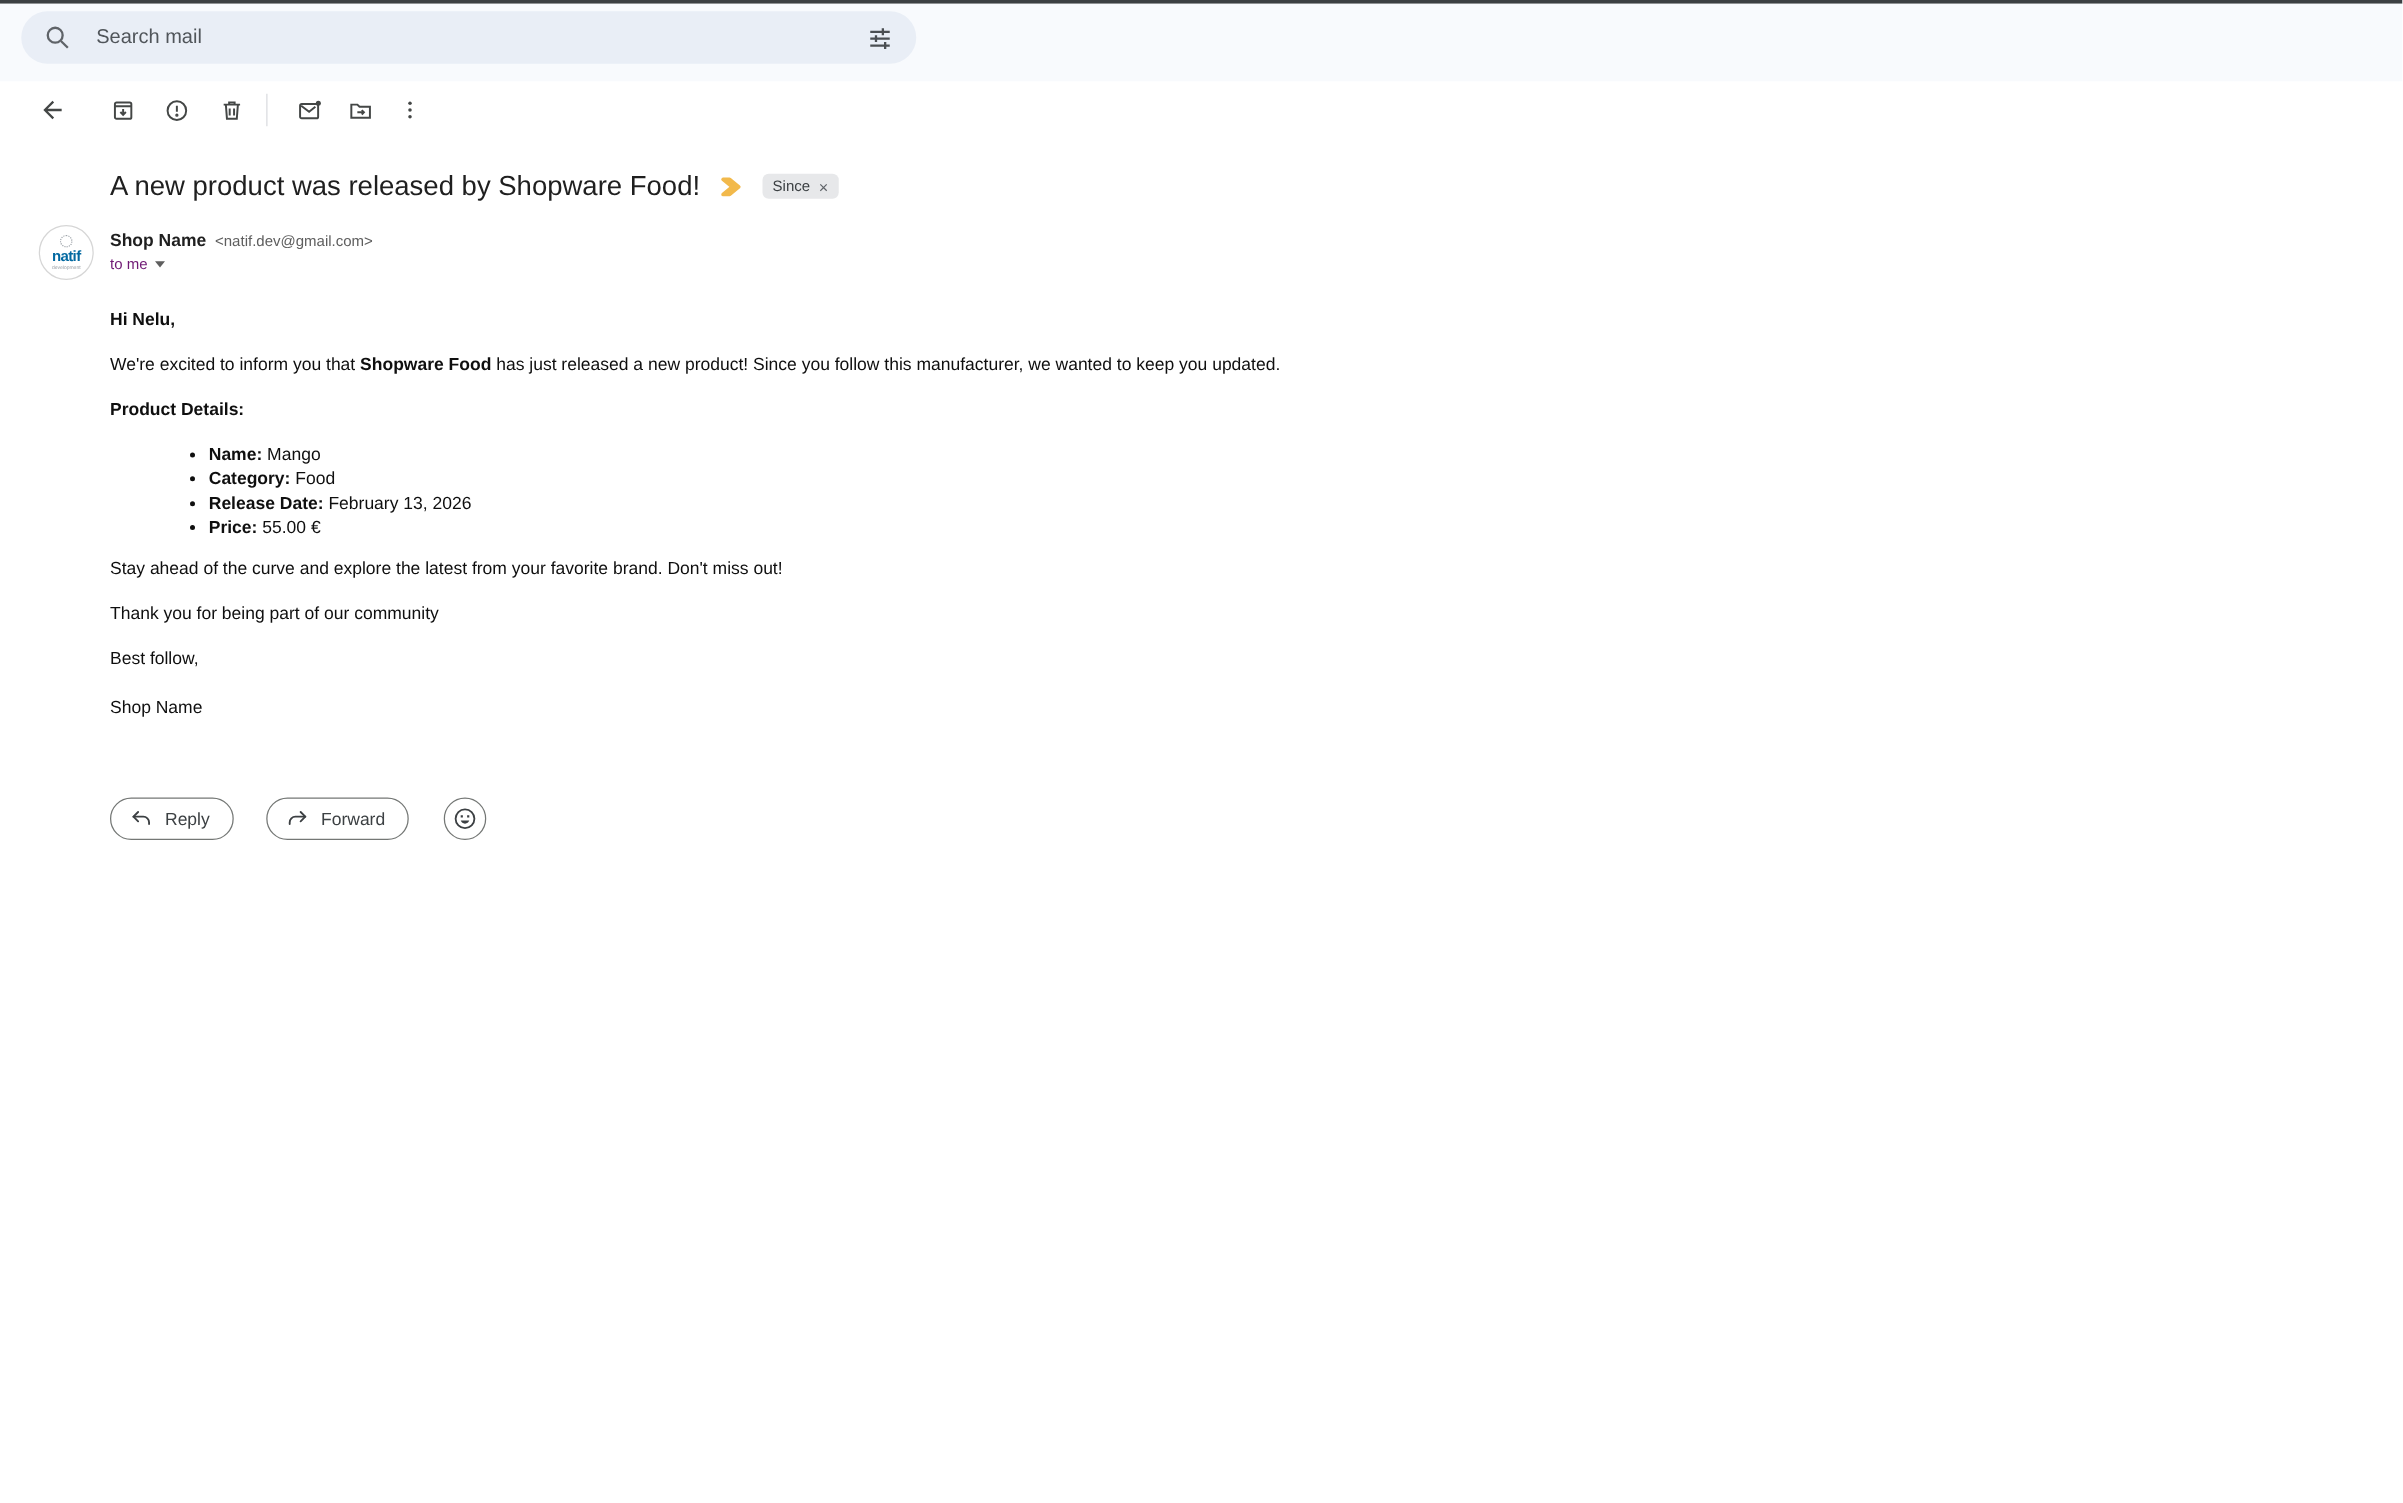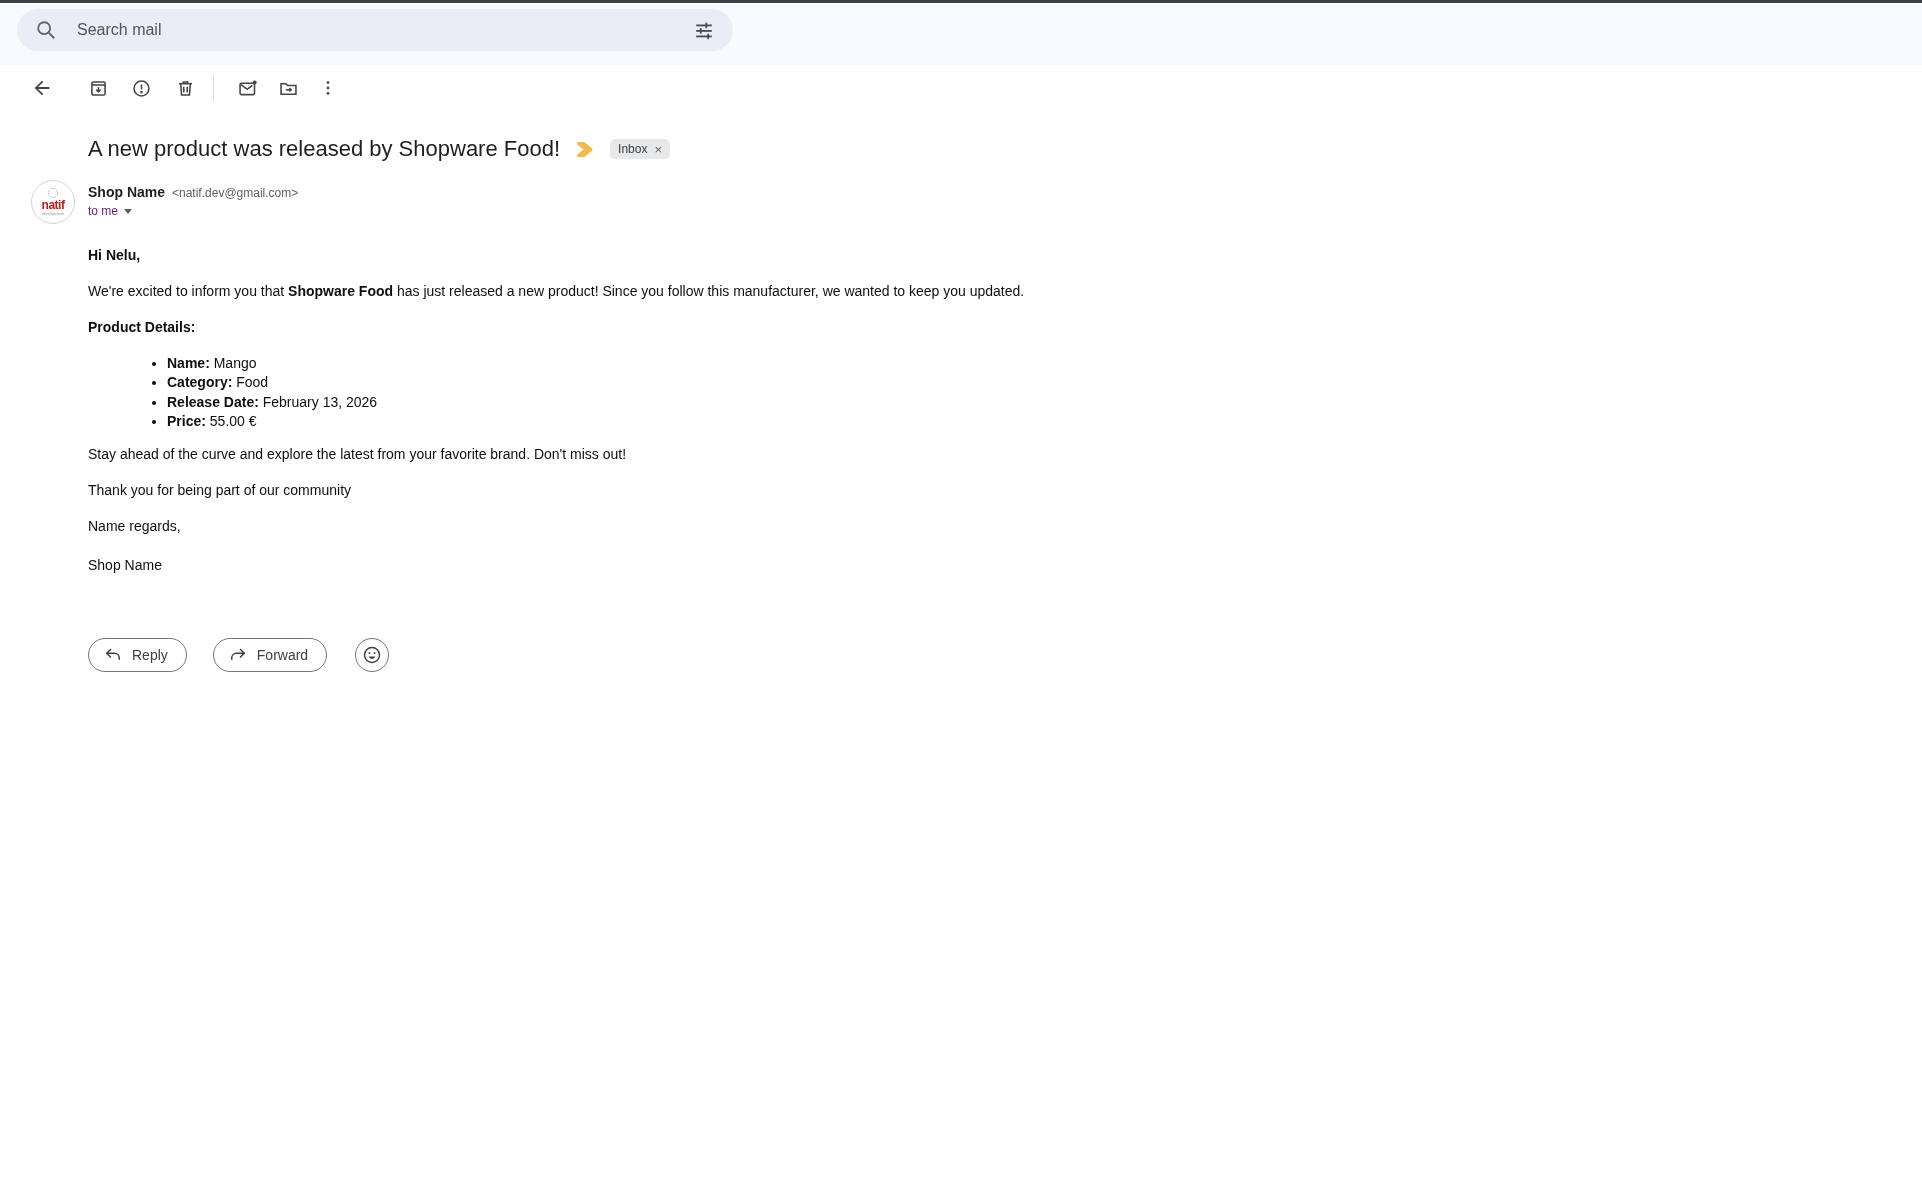--- a/index.html
+++ b/index.html
@@ -34,21 +34,21 @@
     display:flex;align-items:center;padding:0 8px;font-size:12px;color:#3c4043;gap:7px;cursor:pointer;
   }
   .chip-x{font-size:13px;color:#5f6368;cursor:pointer;line-height:1;}
   
   .avatar{
     position:absolute;left:31px;top:180px;width:44px;height:44px;border-radius:50%;
     background:#fff;border:1px solid #d6d6d6;box-sizing:border-box;
     display:flex;flex-direction:column;align-items:center;justify-content:center;cursor:pointer;
   }
   .avatar .dot-circle{width:8px;height:8px;border:1px dotted #9aa0a6;border-radius:50%;margin-bottom:1px;}
-  .avatar .av-name{font-size:12px;font-weight:700;color:#b91c1c;letter-spacing:-0.5px;line-height:12px;}
+  .avatar .av-name{font-size:12px;font-weight:700;color:#0369a1;letter-spacing:-0.5px;line-height:12px;}
   .avatar .av-sub{font-size:4px;color:#9aa0a6;line-height:5px;}
   .sender-block{position:absolute;left:88px;top:184px;}
   .sender-line1{display:flex;align-items:baseline;}
   .sender-name{font-size:14px;font-weight:700;color:#1f1f1f;}
   .sender-email{font-size:12px;color:#5e5e5e;margin-left:7px;}
   .sender-line2{display:flex;align-items:center;margin-top:4px;cursor:pointer;}
   .to-me{font-size:12px;color:#701a75;}
   .caret{width:0;height:0;border-left:4px solid transparent;border-right:4px solid transparent;
     border-top:5px solid #5e5e5e;margin-left:6px;}
   
@@ -167,21 +167,21 @@
 </button>
 
 <div class="subject-row">
   <h1 class="subject">A new product was released by Shopware Food!</h1>
   <span class="imp-marker">
     <svg width="21" height="17" viewBox="0 0 21 17" fill="#f2b94b" stroke="#f2b94b" stroke-width="3" stroke-linejoin="round">
       <path d="M3.5 2.5h5.2l7.3 6-7.3 6H3.5l7.3-6z"></path>
     </svg>
   </span>
   <span class="label-chip">
-    <span>Inbox</span>
+    <span>Since</span>
     <span class="chip-x">×</span>
   </span>
 </div>
 
 <div class="avatar">
   <span class="dot-circle"></span>
   <span class="av-name">natif</span>
   <span class="av-sub">development</span>
 </div>
 <div class="sender-block">
@@ -200,21 +200,21 @@
   <p><span>We're excited to inform you that </span><span class="bold">Shopware Food</span><span> has just released a new product! Since you follow this manufacturer, we wanted to keep you updated.</span></p>
   <p class="bold">Product Details:</p>
   <ul>
     <li><span class="bold">Name:</span><span> Mango</span></li>
     <li><span class="bold">Category:</span><span> Food</span></li>
     <li><span class="bold">Release Date:</span><span> February 13, 2026</span></li>
     <li><span class="bold">Price:</span><span> 55.00 €</span></li>
   </ul>
   <p>Stay ahead of the curve and explore the latest from your favorite brand. Don't miss out!</p>
   <p class="outro2">Thank you for being part of our community</p>
-  <p class="signoff">Name regards,</p>
+  <p class="signoff">Best follow,</p>
   <p>Shop Name</p>
 </div>
 
 <div class="actions">
   <button class="pill-btn">
     <span>
       <svg width="20" height="20" viewBox="0 0 24 24" fill="none" stroke="#3c4043" stroke-width="1.8" stroke-linecap="round" stroke-linejoin="round">
         <polyline points="9,5.5 4.5,10 9,14.5"></polyline>
         <path d="M4.5 10h9.5a5.5 5.5 0 0 1 5.5 5.5v1.5"></path>
       </svg>

